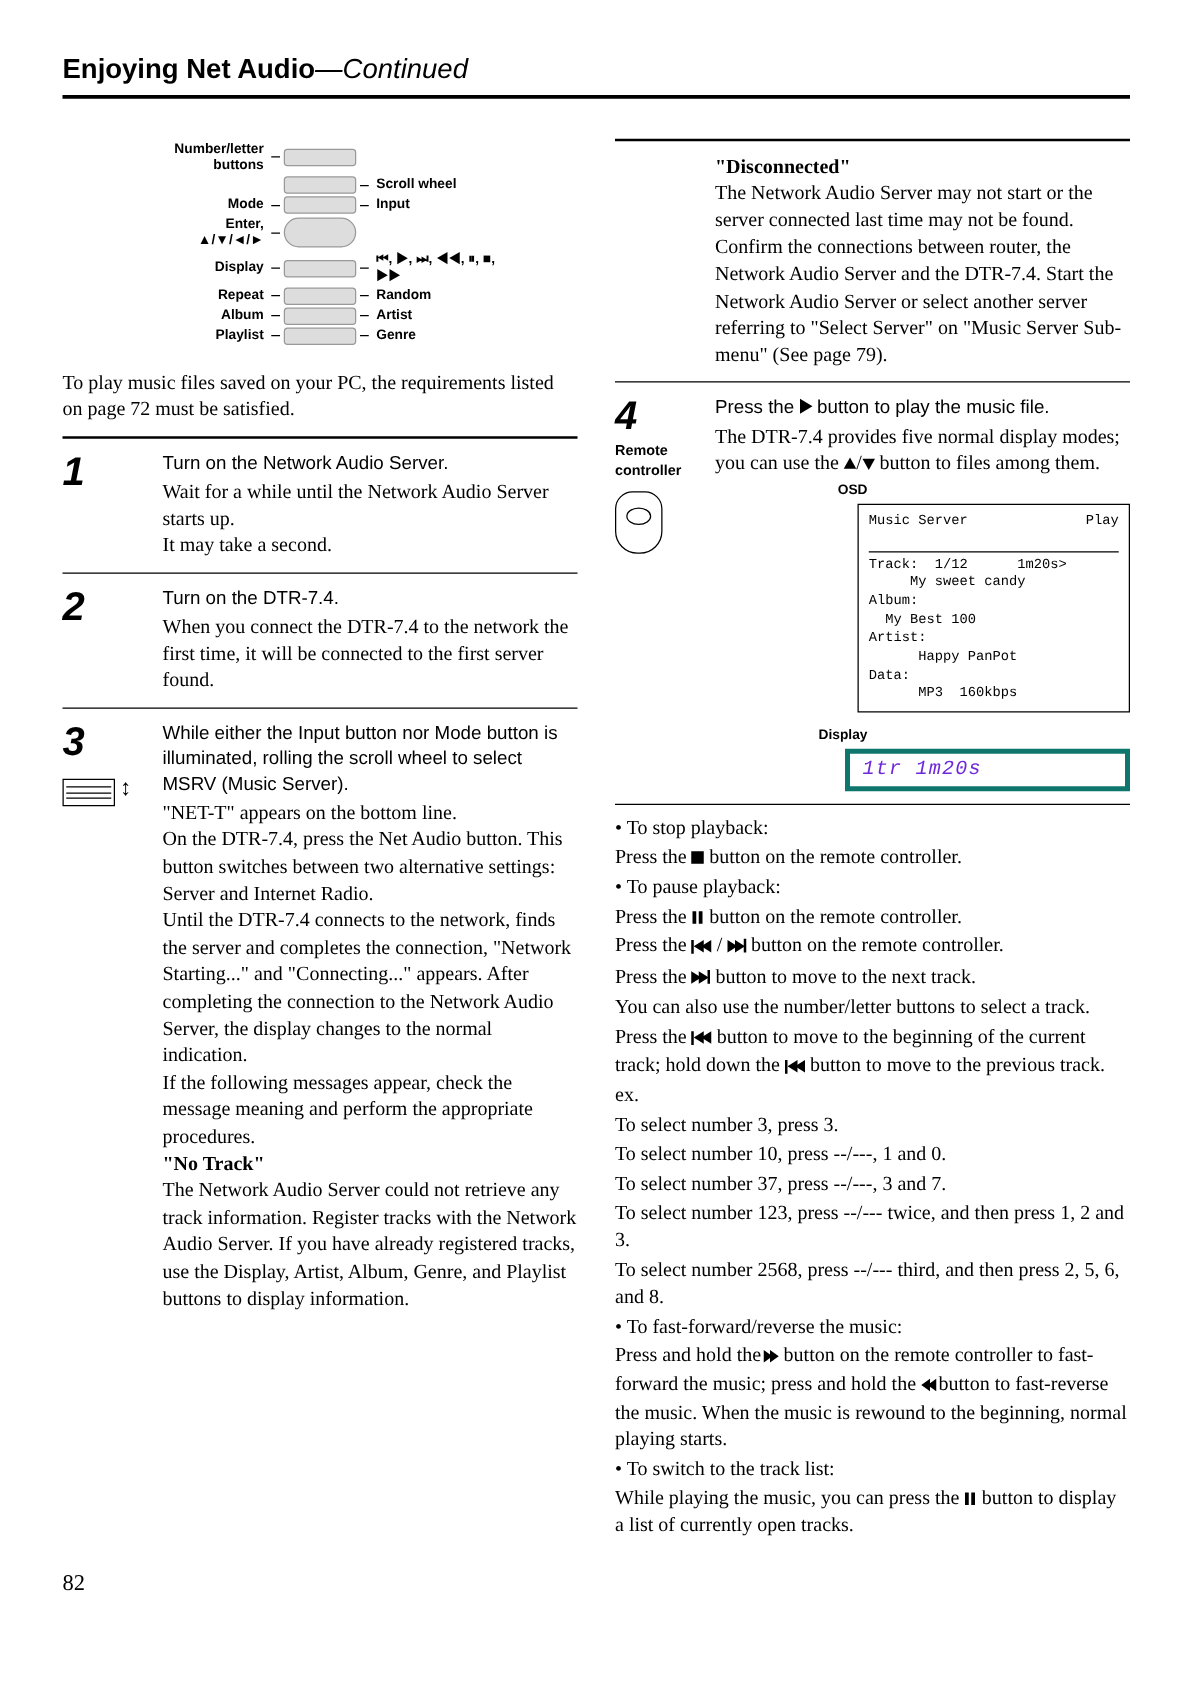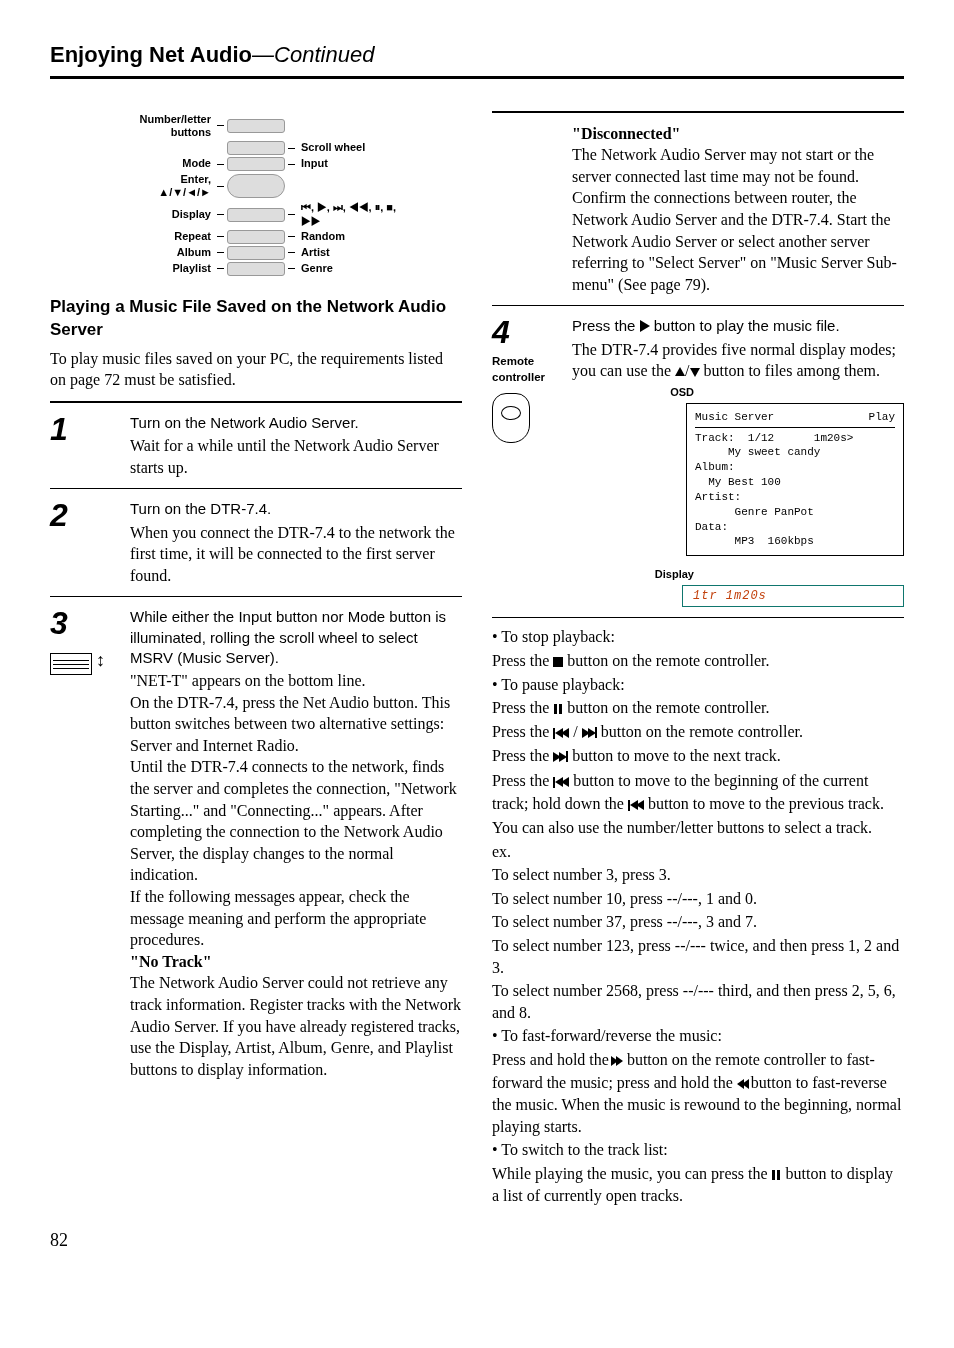--- a/index.html
+++ b/index.html
@@ -135,31 +135,31 @@
     margin-left: 4px;
   }
   .osd {
     border: 1px solid #000;
     font-family: "Courier New", monospace;
     font-size: 11px;
     padding: 6px 8px;
     width: 200px;
     margin-left: auto;
   }
-  .osd-row1 { display:flex; justify-content:space-between; border-bottom:1px solid #000; padding-bottom:2px; margin-bottom:3px;}
+  .osd-row1 { display:flex; justify-content:space-between; border-bottom:1px solid #000; padding-bottom:16px; margin-bottom:3px;}
   .osd-line { white-space: pre; }
   .disp-box {
-    border:1px solid #0f766e;
+    border:4px solid #0f766e;
     font-family:"Courier New",monospace;
-    font-size:12px;
+    font-size:16px;
     font-style: italic;
     padding: 2px 10px;
     width: 200px;
     margin-left:auto;
-    color:#c2410c;
+    color:#6d28d9;
     letter-spacing:1px;
   }
   .side-labels {
     display:flex;
     justify-content:flex-end;
     font-family:Arial,Helvetica,sans-serif;
     font-size:11px;
     font-weight:bold;
     margin: 3px 0;
   }
@@ -292,30 +292,30 @@
           <div class="dia-left">Playlist</div>
           <div class="dia-mid">
             <div class="line"></div>
             <div class="blob"></div>
             <div class="line"></div>
           </div>
           <div class="dia-right">Genre</div>
         </div>
     </div>
 
-    <h3>Playing a Music File Saved on the Network Audio Server</h3>
     <div>To play music files saved on your PC, the requirements listed on page 72 must be satisfied.</div>
 
     <div class="step-table">
 
       <div class="step-row">
         <div class="step-num">1</div>
         <div class="step-body">
           <div class="step-head">Turn on the Network Audio Server.</div>
           <div>Wait for a while until the Network Audio Server starts up.</div>
+          <div>It may take a second.</div>
         </div>
       </div>
 
       <div class="step-row">
         <div class="step-num">2</div>
         <div class="step-body">
           <div class="step-head">Turn on the DTR-7.4.</div>
           <div>When you connect the DTR-7.4 to the network the first time, it will be connected to the first server found.</div>
         </div>
       </div>
@@ -377,21 +377,21 @@
         <div class="osd">
           <div class="osd-row1">
               <span>Music Server</span>
               <span>Play</span>
             </div>
           <div class="osd-line">Track:  1/12      1m20s&gt;</div>
           <div class="osd-line">     My sweet candy</div>
           <div class="osd-line">Album:</div>
           <div class="osd-line">  My Best 100</div>
           <div class="osd-line">Artist:</div>
-          <div class="osd-line">      Genre PanPot</div>
+          <div class="osd-line">      Happy PanPot</div>
           <div class="osd-line">Data:</div>
           <div class="osd-line">      MP3  160kbps</div>
         </div>
         <div style="height:8px"></div>
         <div class="side-labels">
             <div class="lab">Display</div>
             <div style="width:200px"></div>
           </div>
         <div class="disp-box">1tr   1m20s</div>
       </div>
@@ -399,22 +399,22 @@
 
     <ul class="bullets">
       <li class="head">To stop playback:</li>
       <li><span>Press the </span><span class="i-stop"></span><span> button on the remote controller.</span></li>
 
       <li class="head">To pause playback:</li>
       <li><span>Press the </span><span class="i-pause"></span><span> button on the remote controller.</span></li>
 
       <li><span>Press the </span><span class="i-prev"></span><span class="i-prev2"></span> / <span class="i-next"></span><span class="i-next2"></span><span class="i-nextbar"></span><span> button on the remote controller.</span></li>
       <li><span>Press the </span><span class="i-next"></span><span class="i-next2"></span><span class="i-nextbar"></span><span> button to move to the next track.</span></li>
+      <li>You can also use the number/letter buttons to select a track.</li>
       <li><span>Press the </span><span class="i-prev"></span><span class="i-prev2"></span><span> button to move to the beginning of the current track; hold down the </span><span class="i-prev"></span><span class="i-prev2"></span><span> button to move to the previous track.</span></li>
-      <li>You can also use the number/letter buttons to select a track.</li>
       <li>ex.</li>
       <li>To select number 3, press 3.</li>
       <li>To select number 10, press --/---, 1 and 0.</li>
       <li>To select number 37, press --/---, 3 and 7.</li>
       <li>To select number 123, press --/--- twice, and then press 1, 2 and 3.</li>
       <li>To select number 2568, press --/--- third, and then press 2, 5, 6, and 8.</li>
 
       <li class="head">To fast-forward/reverse the music:</li>
       <li><span>Press and hold the </span><span class="i-ff"><span></span><span></span></span><span> button on the remote controller to fast-forward the music; press and hold the </span><span class="i-rw"><span></span><span></span></span><span> button to fast-reverse the music. When the music is rewound to the beginning, normal playing starts.</span></li>
 

